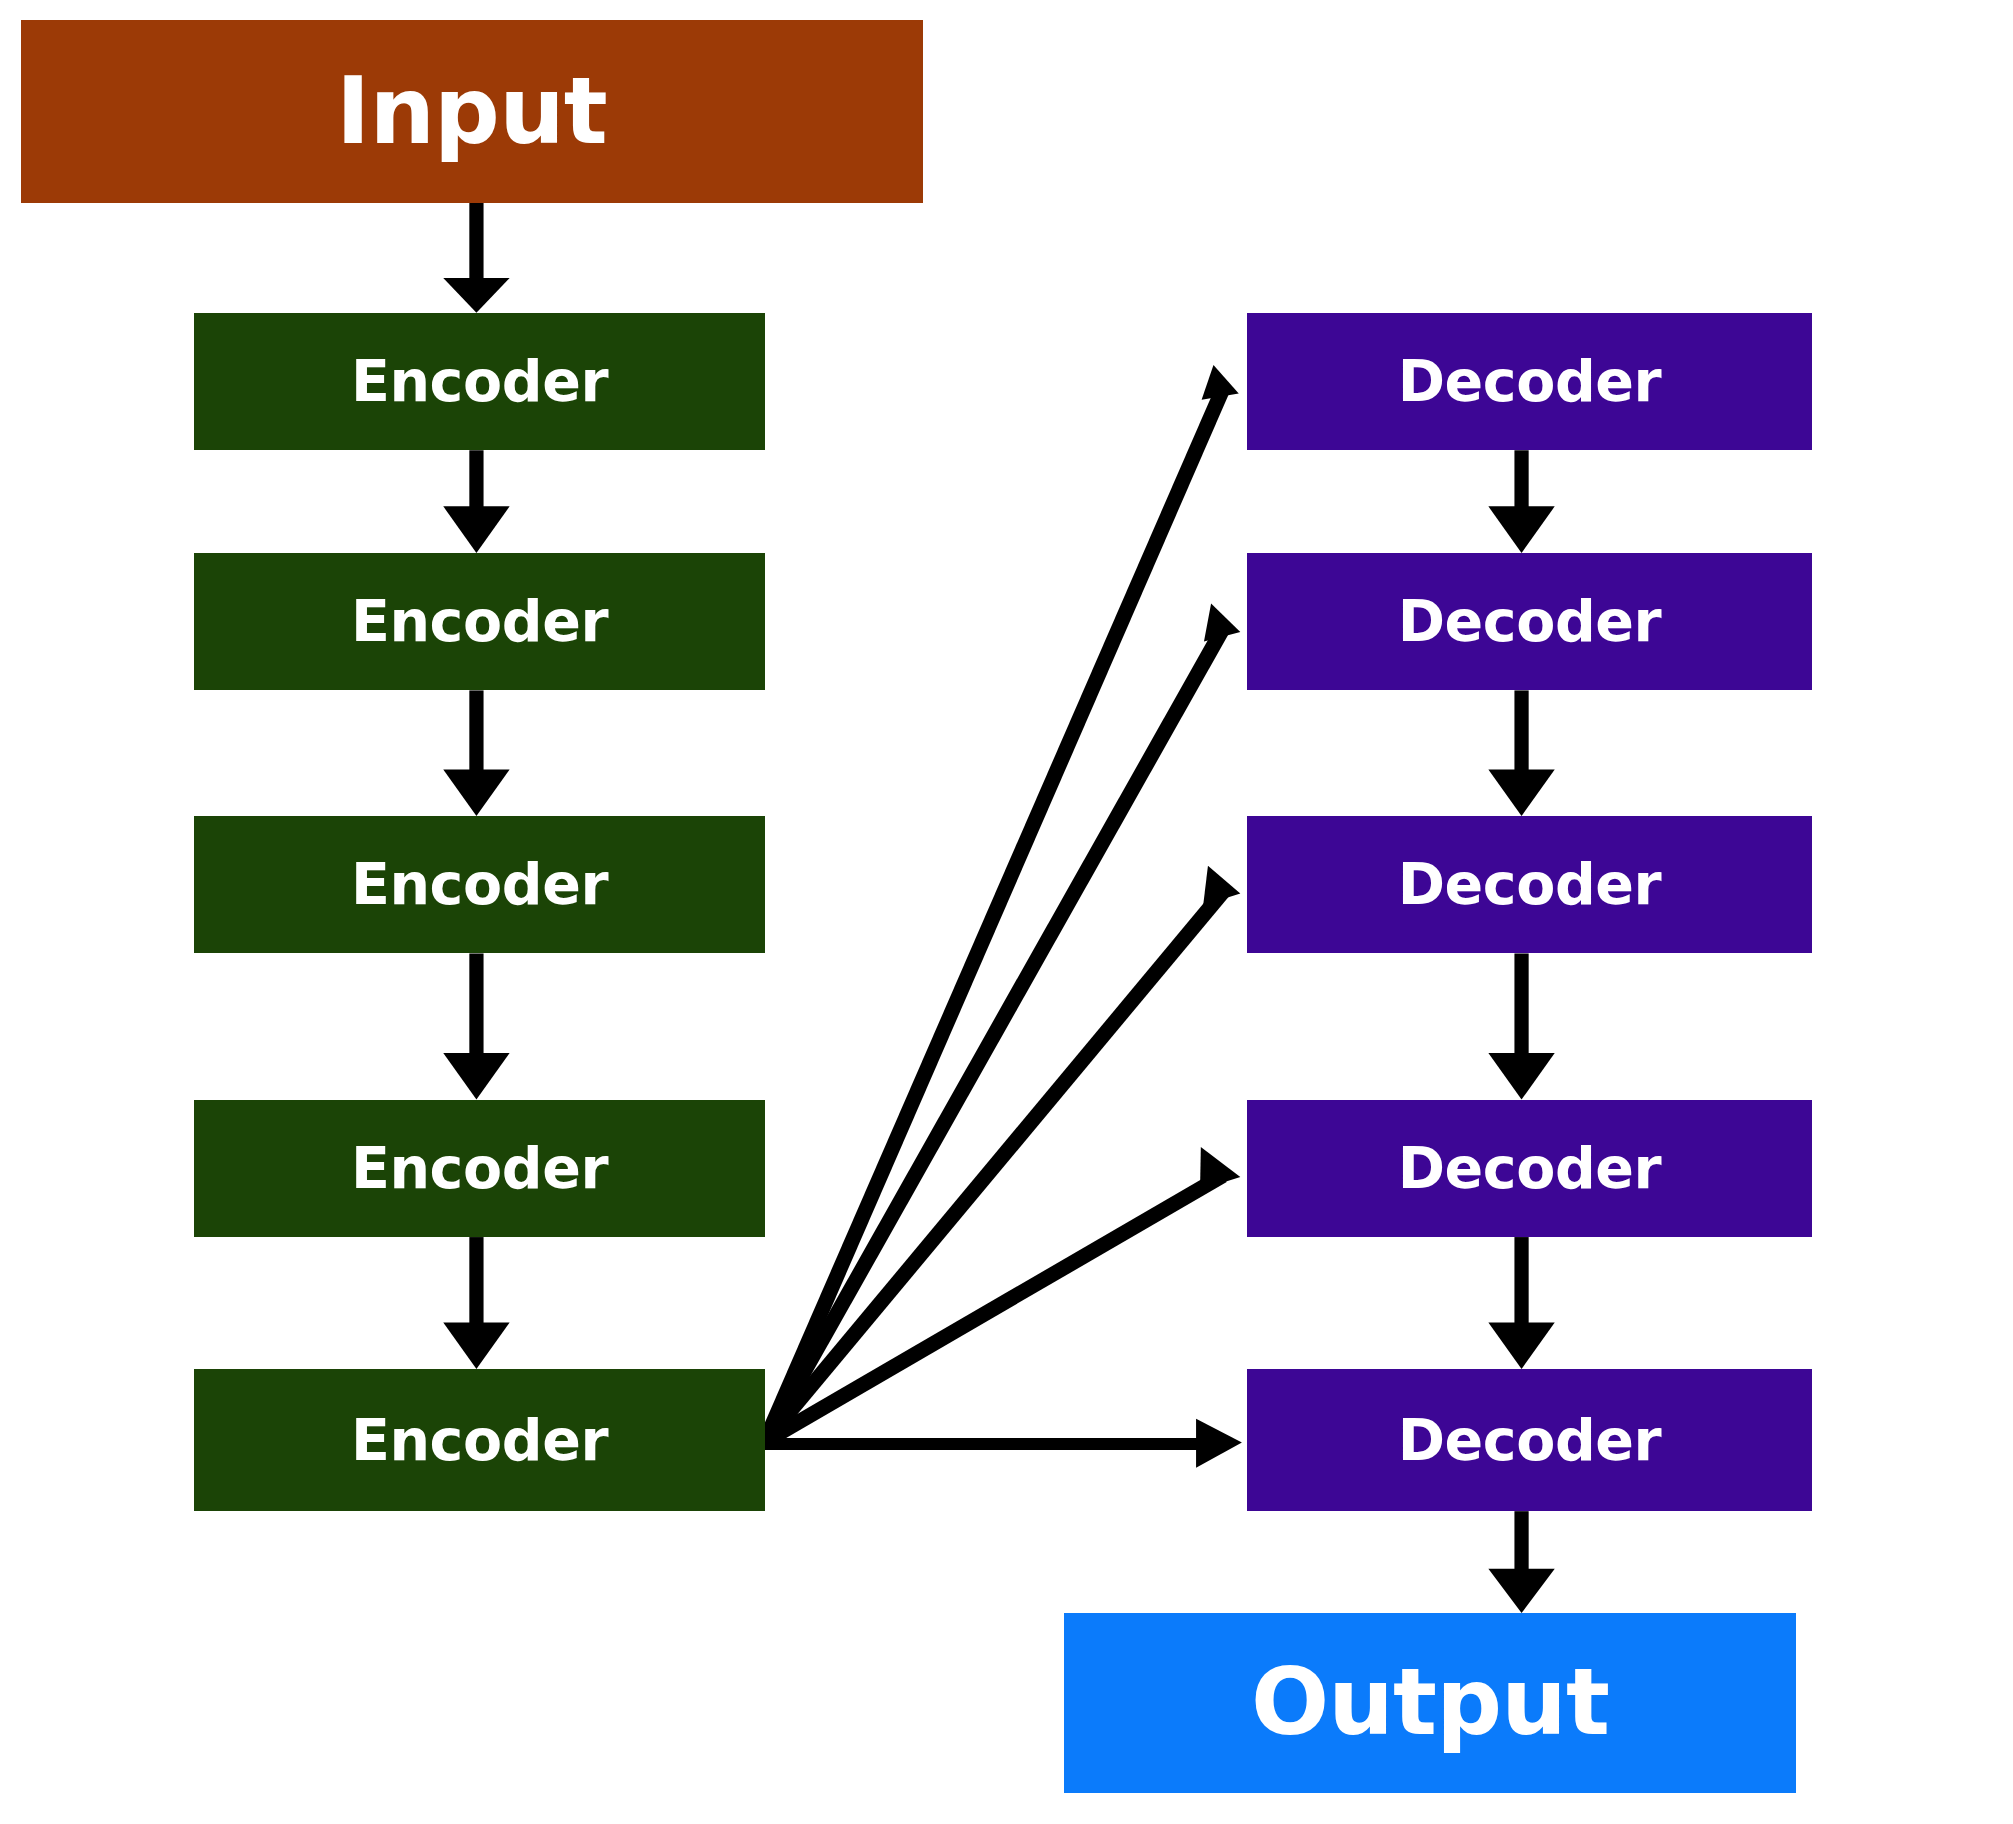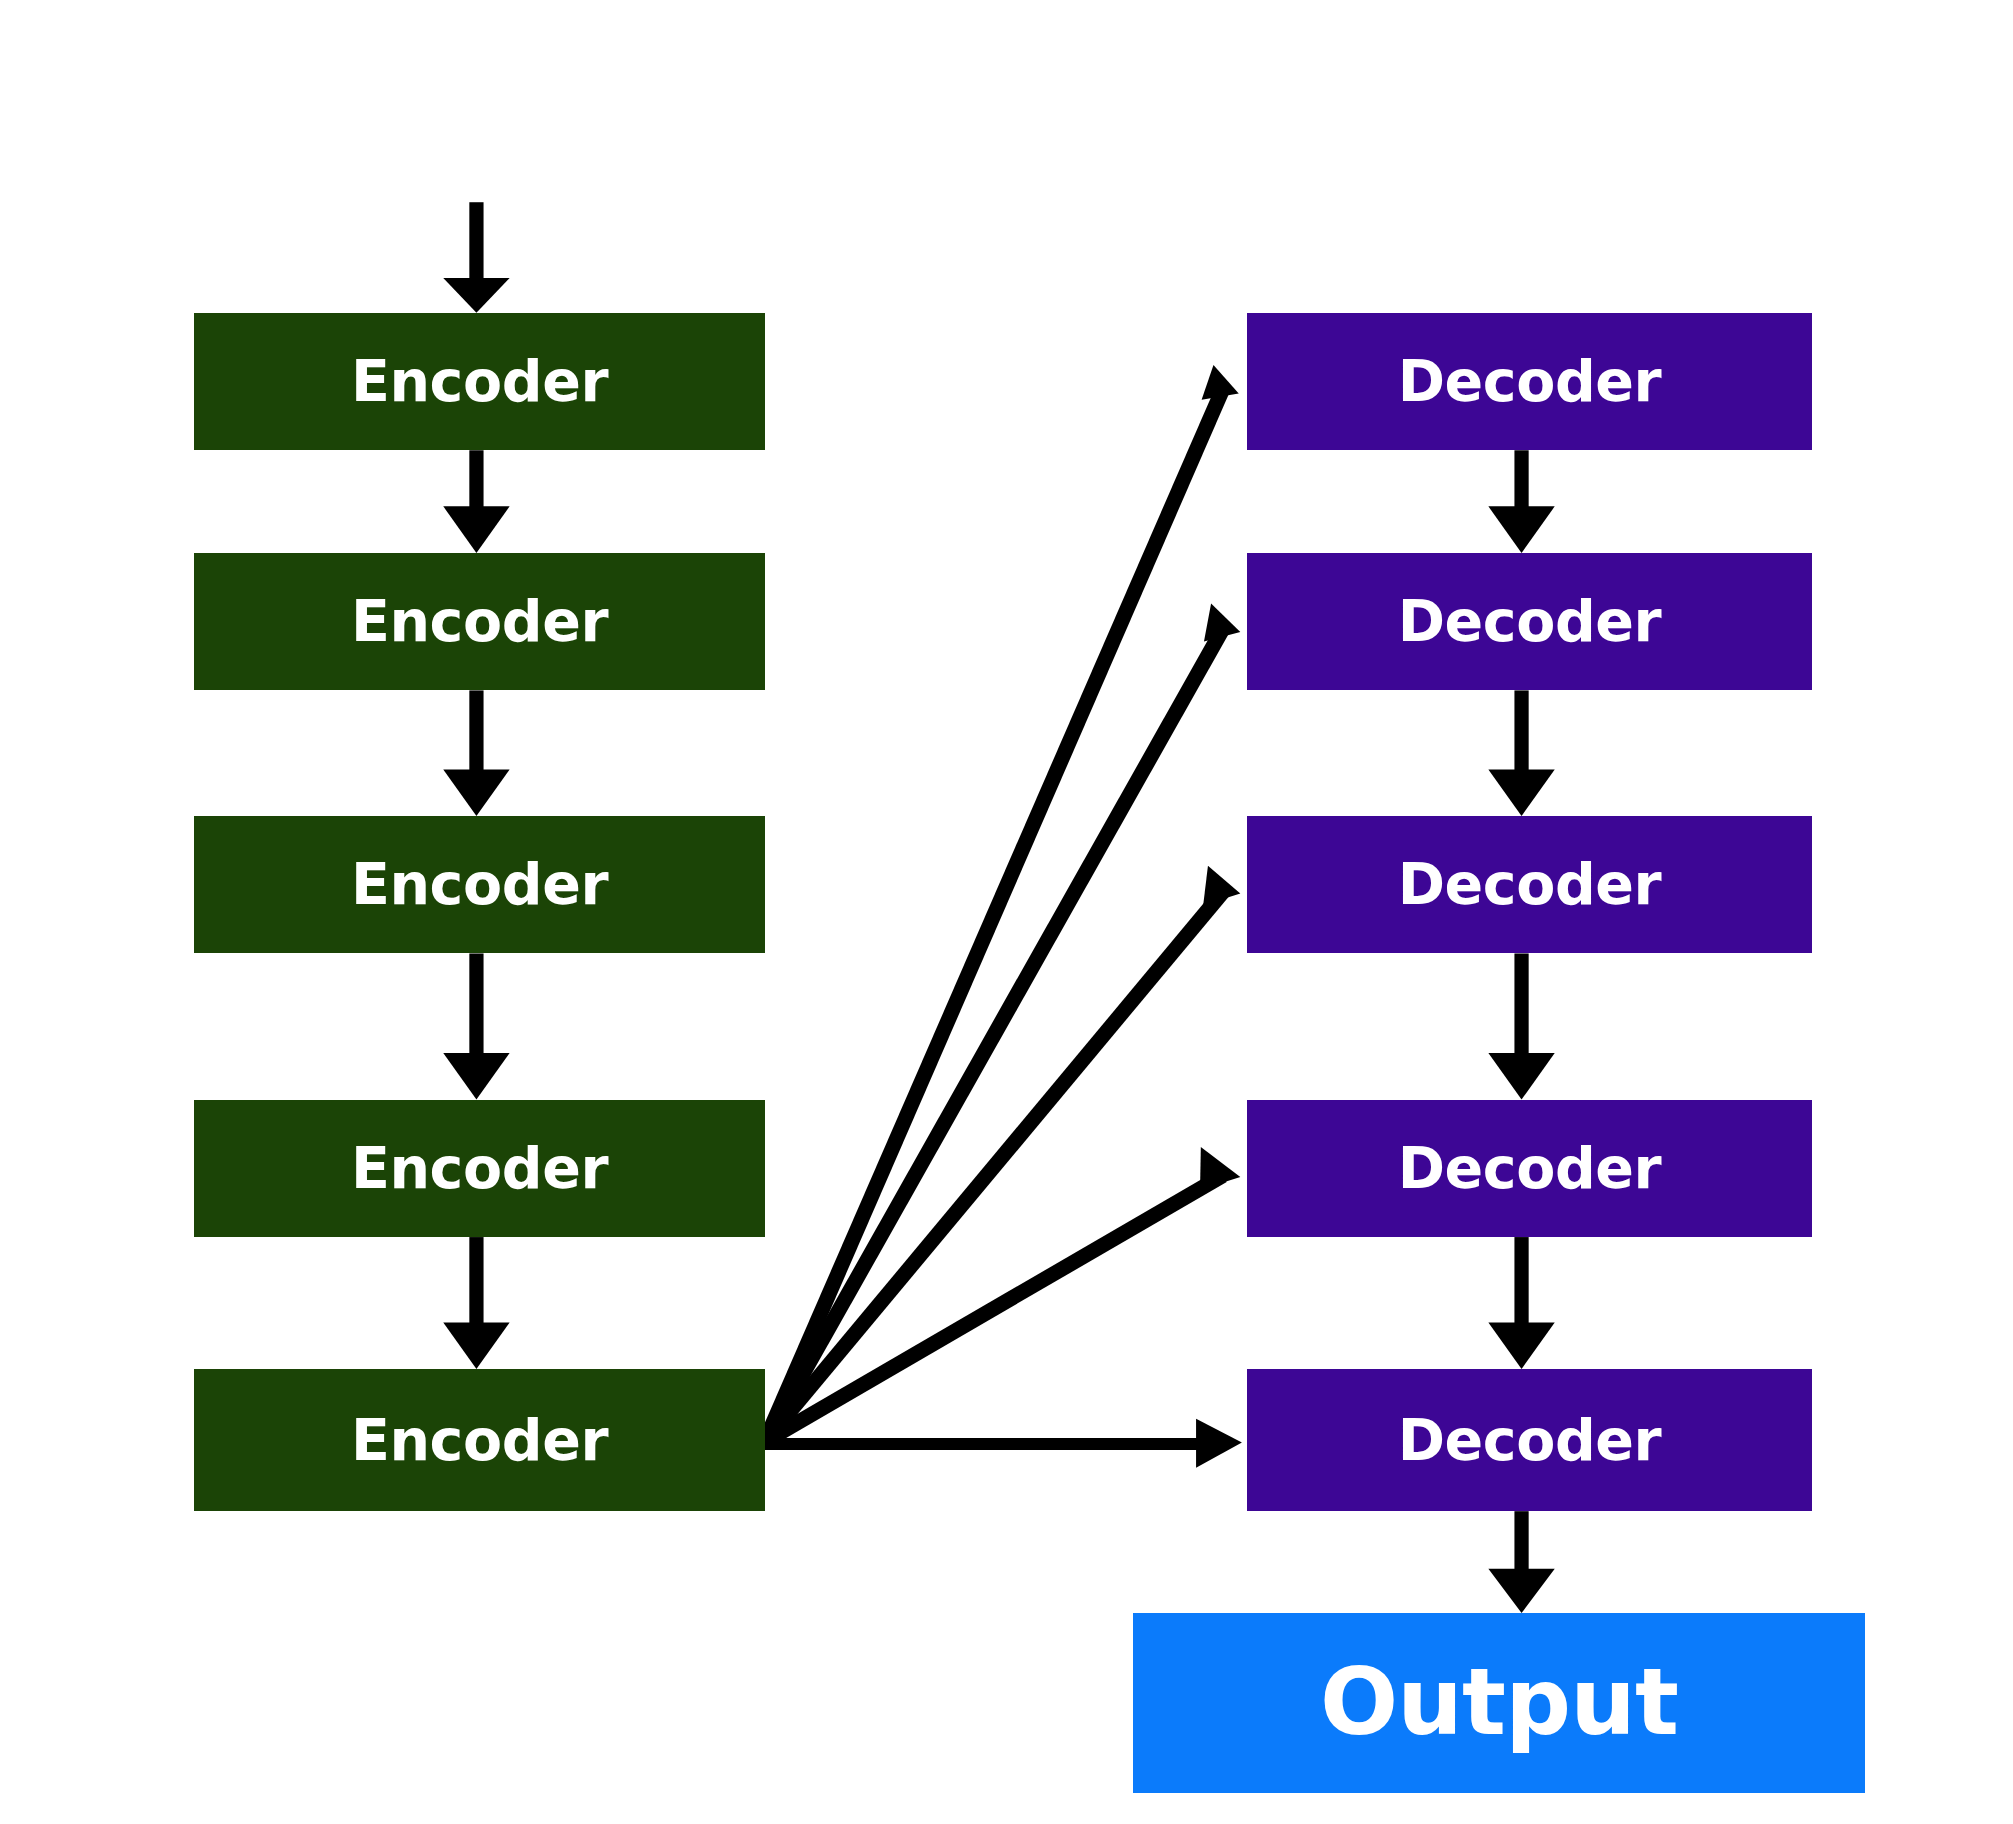--- a/index.html
+++ b/index.html
@@ -112,20 +112,23 @@
       <line x1="968" y1="1828" x2="1530" y2="1828" stroke="#000000" stroke-width="15"></line>
       <polygon points="1514,1796 1572,1826 1514,1858" fill="#000000"></polygon>
     </g>
 
     <g>
       <rect x="1917" y="1913" width="18" height="81" fill="#000000"></rect>
       <polygon points="1884,1986 1968,1986 1926,2042" fill="#000000"></polygon>
     </g>
   </svg>
 
+  <div class="node node-io" id="node-input" style="left: 20.5px; top: 20px; width: 902px; height: 183px; background: rgb(156, 58, 6);">
+    <span>Input</span>
+  </div>
 
   <div class="node node-stack" id="node-encoder-1" style="left: 194px; top: 313px; width: 571px; height: 137px; background: rgb(27, 68, 6);">
     <span>Encoder</span>
   </div>
   <div class="node node-stack" id="node-encoder-2" style="left: 194px; top: 553px; width: 571px; height: 137px; background: rgb(27, 68, 6);">
     <span>Encoder</span>
   </div>
   <div class="node node-stack" id="node-encoder-3" style="left: 194px; top: 816px; width: 571px; height: 137px; background: rgb(27, 68, 6);">
     <span>Encoder</span>
   </div>
@@ -145,18 +148,18 @@
   <div class="node node-stack" id="node-decoder-3" style="left: 1247px; top: 816px; width: 565px; height: 137px; background: rgb(61, 6, 149);">
     <span>Decoder</span>
   </div>
   <div class="node node-stack" id="node-decoder-4" style="left: 1247px; top: 1100px; width: 565px; height: 137px; background: rgb(61, 6, 149);">
     <span>Decoder</span>
   </div>
   <div class="node node-stack" id="node-decoder-5" style="left: 1247px; top: 1369px; width: 565px; height: 142px; background: rgb(61, 6, 149);">
     <span>Decoder</span>
   </div>
 
-  <div class="node node-io" id="node-output" style="left: 1133px; top: 1613px; width: 732px; height: 180px; background: rgb(11, 123, 251);">
+  <div class="node node-io" id="node-output" style="left: 1064px; top: 1613px; width: 732px; height: 180px; background: rgb(11, 123, 251);">
     <span>Output</span>
   </div>
 
 </div>
 
 
 </body></html>

